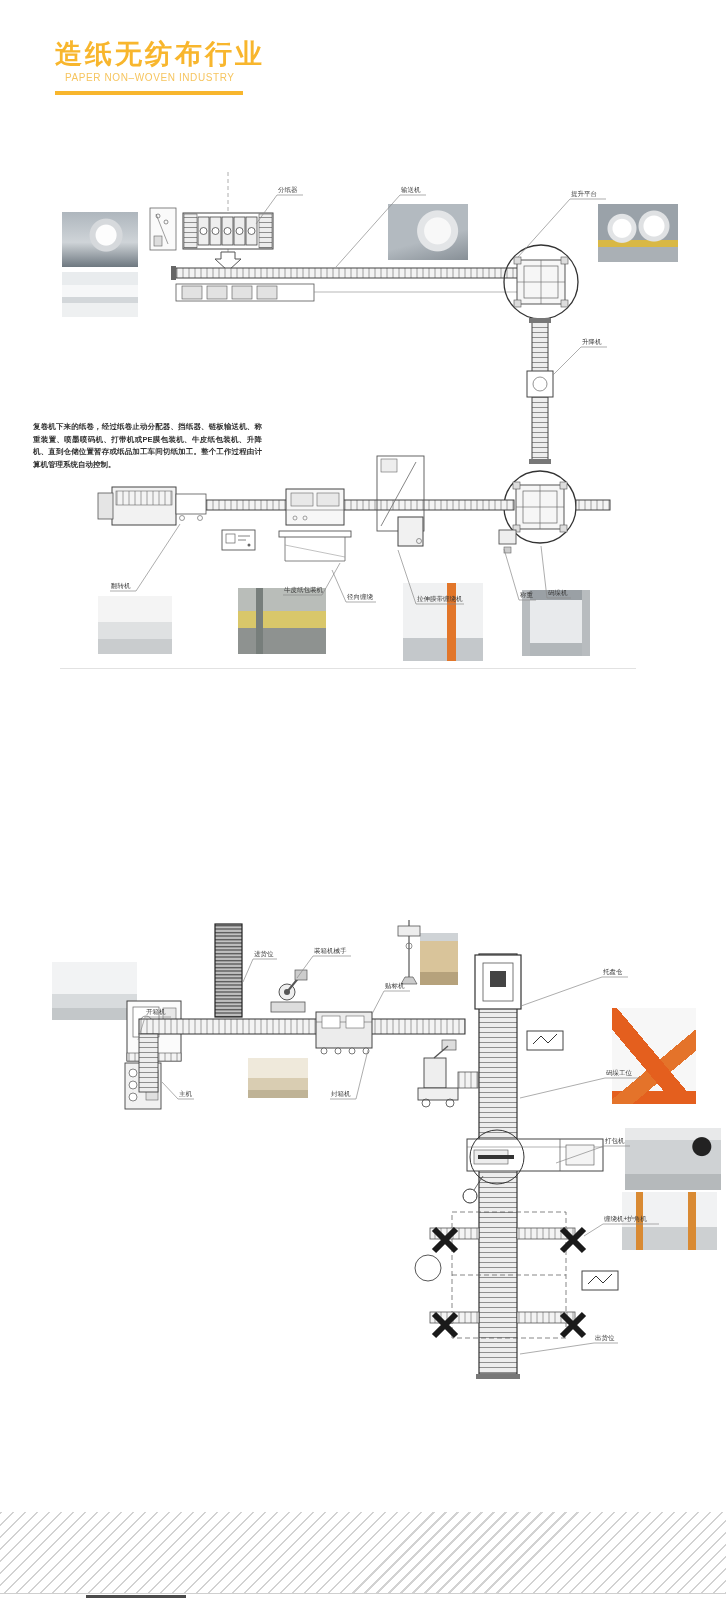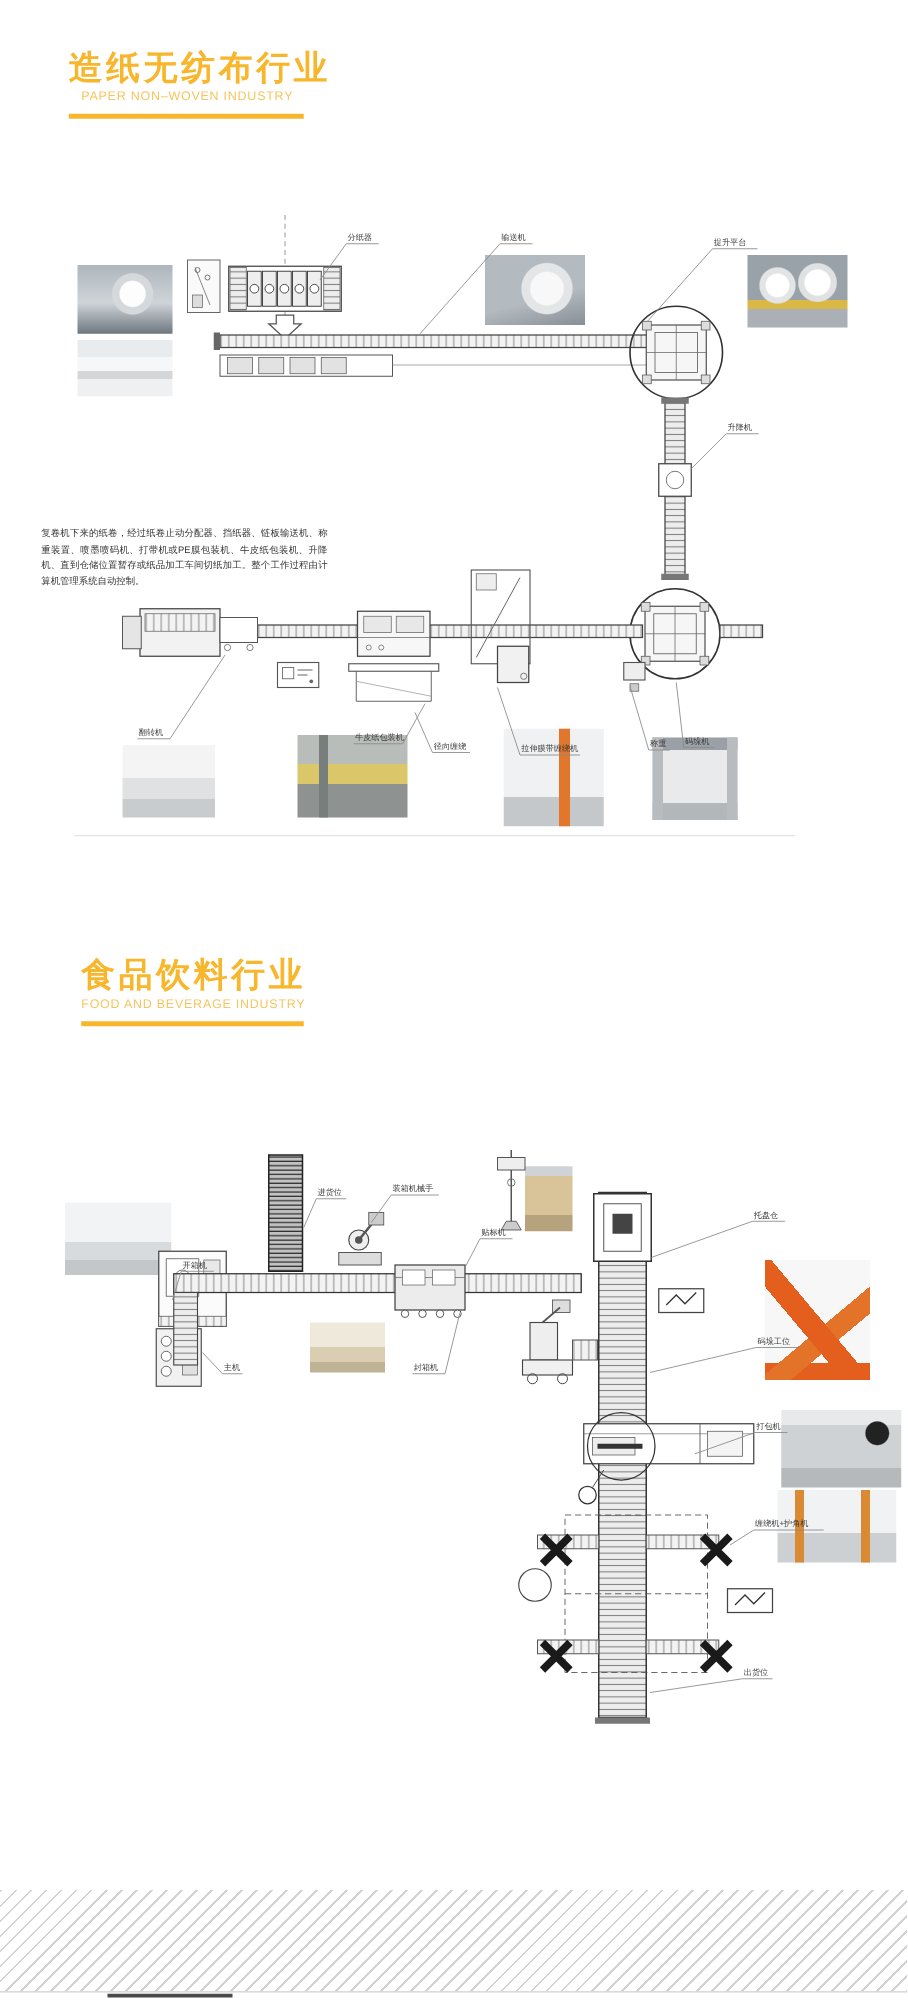--- a/index.html
+++ b/index.html
@@ -6,21 +6,21 @@
   html,body { width:726px; height:1600px; background:#ffffff;
     font-family:"Liberation Sans", sans-serif; }
   #page { position:relative; width:726px; height:1600px; overflow:hidden; background:#fff; }
 
   .sec-header { position:absolute; }
   .sec-title { font-size:27px; font-weight:700; color:#f8b62d; letter-spacing:3px;text-align:center; }
   .sec-sub { font-size:10px; color:#f6c55f; letter-spacing:0.6px; margin-top:0; margin-left:10px; }
   .sec-bar { height:4px; background:#f8b62d; margin-top:8px; }
 
   .desc { position:absolute; left:33px; top:421px; width:229px; font-size:7.5px;
-    line-height:12.5px; color:#333; font-weight:400; text-align:justify; }
+    line-height:12.5px; color:#333; font-weight:700; text-align:justify; }
 
   .photo { position:absolute; }
 
   .divider { position:absolute; left:60px; top:668px; width:576px; height:1px; background:#e2e2e2; }
 
   svg.diagram { position:absolute; left:0; top:0; width:726px; height:1600px; }
   svg text { font-family:"Liberation Sans", sans-serif; font-size:6.5px; fill:#3a3a3a; }
   .leader { stroke:#8a8a8a; stroke-width:0.7; fill:none; }
 
   .stripes { position:absolute; left:0; top:1512px; width:726px; height:82px;
@@ -60,25 +60,20 @@
                 linear-gradient(180deg,#b9bdb9 0 35%, #d9c76a 35% 60%, #8e9290 60%);"></div>
   <div class="photo" style="left:403px; top:583px; width:80px; height:78px;
     background: linear-gradient(90deg, rgba(0,0,0,0) 0 55%, #e2762a 55% 66%, rgba(0,0,0,0) 66%),
                 linear-gradient(180deg,#f0f1f2 0 70%, #c4c8cb 70%);"></div>
   <div class="photo" style="left:522px; top:590px; width:68px; height:66px;
     background: linear-gradient(90deg, #b8bcbf 0 12%, rgba(0,0,0,0) 12% 88%, #b8bcbf 88%),
                 linear-gradient(180deg, #9aa0a5 0 15%, #e8eaec 15% 80%, #b2b7ba 80%);"></div>
 
   <div class="divider"></div>
 
-  <div class="sec-header" style="left:65px; top:762px;">
-    <div class="sec-title">食品饮料行业</div>
-    <div class="sec-sub" style="margin-left:0;">FOOD AND BEVERAGE INDUSTRY</div>
-    <div class="sec-bar" style="width:178px;"></div>
-  </div>
 
   <div class="photo" style="left:52px; top:962px; width:85px; height:58px;
     background: linear-gradient(180deg,#f2f3f4 0 55%, #d8dbdd 55% 80%, #c3c7c9 80%);"></div>
   <div class="photo" style="left:420px; top:933px; width:38px; height:52px;
     background: linear-gradient(180deg,#cfd3d6 0 15%, #d9c49a 15% 75%, #b6a27c 75%);"></div>
   <div class="photo" style="left:248px; top:1058px; width:60px; height:40px;
     background: linear-gradient(180deg,#efe9db 0 50%, #d9cdb2 50% 80%, #bfb396 80%);"></div>
   <div class="photo" style="left:612px; top:1008px; width:84px; height:96px;
     background: linear-gradient(50deg, rgba(0,0,0,0) 0 38%, #e45f1e 38% 52%, rgba(0,0,0,0) 52%),
                 linear-gradient(140deg, rgba(0,0,0,0) 0 55%, #e4732a 55% 68%, rgba(0,0,0,0) 68%),

